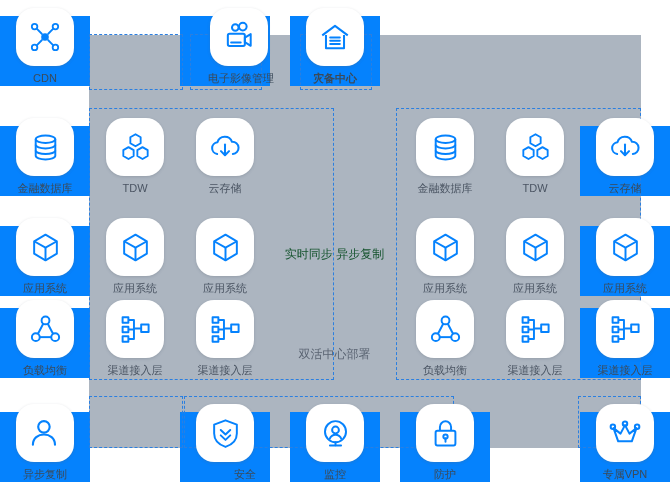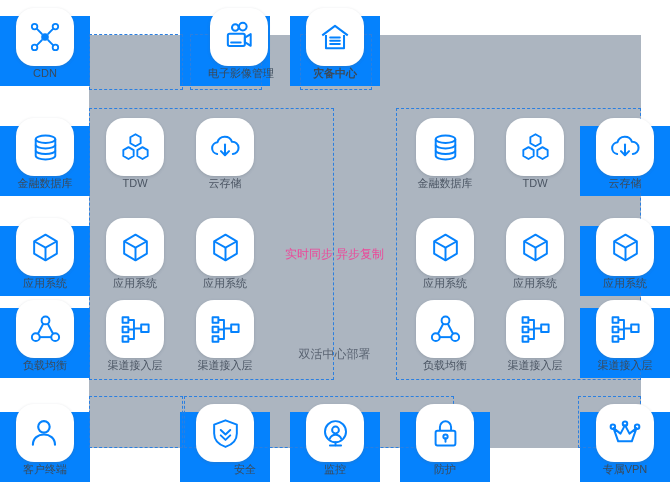--- a/index.html
+++ b/index.html
@@ -41,38 +41,39 @@
   .tile{
     width:58px;height:58px;
     margin:0 auto;
     background:#ffffff;
     border-radius:18px;
     box-shadow:0 1px 3px rgba(90,100,115,.28);
     display:flex;align-items:center;justify-content:center;
   }
   .tile svg{display:block;}
   .node-label{
+    margin-top:5px;
     font-size:11px;
     line-height:14px;
     color:#4b5563;
     white-space:nowrap;
     letter-spacing:0px;
   }
   .node-label.on-blue{color:#3b4a5a;}
 
   
   .center-note{
     position:absolute;
     font-size:12px;
     line-height:16px;
     color:#5a6472;
     white-space:nowrap;
     text-align:center;
   }
-  .center-note.dark{color:#ec4899;font-family:Liberation Serif, serif;}
+  .center-note.dark{color:#14532d;}
 </style>
 </head>
 <body>
 
 <div id="stage">
 
   <div class="gray-panel" style="left:89px;top:35px;width:552px;height:413px;"></div>
 
   <div id="blue-layer">
       <div class="blue-block" style="left: 0px; top: 16px; width: 90px; height: 70px;"></div>
@@ -350,21 +351,21 @@
         </div>
         <div class="node-label on-blue">渠道接入层</div>
       </div>
       <div class="node" style="left: 14px; top: 404px;">
         <div class="tile">
           <svg width="34" height="34" viewBox="0 0 32 32" fill="none" stroke="#0582fd" stroke-width="2" stroke-linecap="round">
       <circle cx="15" cy="10.2" r="5.4"></circle>
       <path d="M4.6 27 c0 -6.2 5 -9.6 10.4 -9.6 c5.4 0 10.4 3.4 10.4 9.6"></path>
     </svg>
         </div>
-        <div class="node-label on-blue">客户终端</div>
+        <div class="node-label on-blue">异步复制</div>
       </div>
       <div class="node" style="left: 194px; top: 404px; text-align: right;">
         <div class="tile">
           <svg width="33" height="33" viewBox="0 0 32 32" fill="none" stroke="#0582fd" stroke-width="1.9" stroke-linejoin="round" stroke-linecap="round">
       <path d="M16 3.2 L27 7.4 V16 c0 6.6 -5 11 -11 13 C10 27 5 22.6 5 16 V7.4 Z"></path>
       <polyline points="11.4,12.6 16,17 20.6,12.6"></polyline>
       <polyline points="11.4,17.8 16,22.2 20.6,17.8"></polyline>
     </svg>
         </div>
         <div class="node-label on-blue">安全</div>

